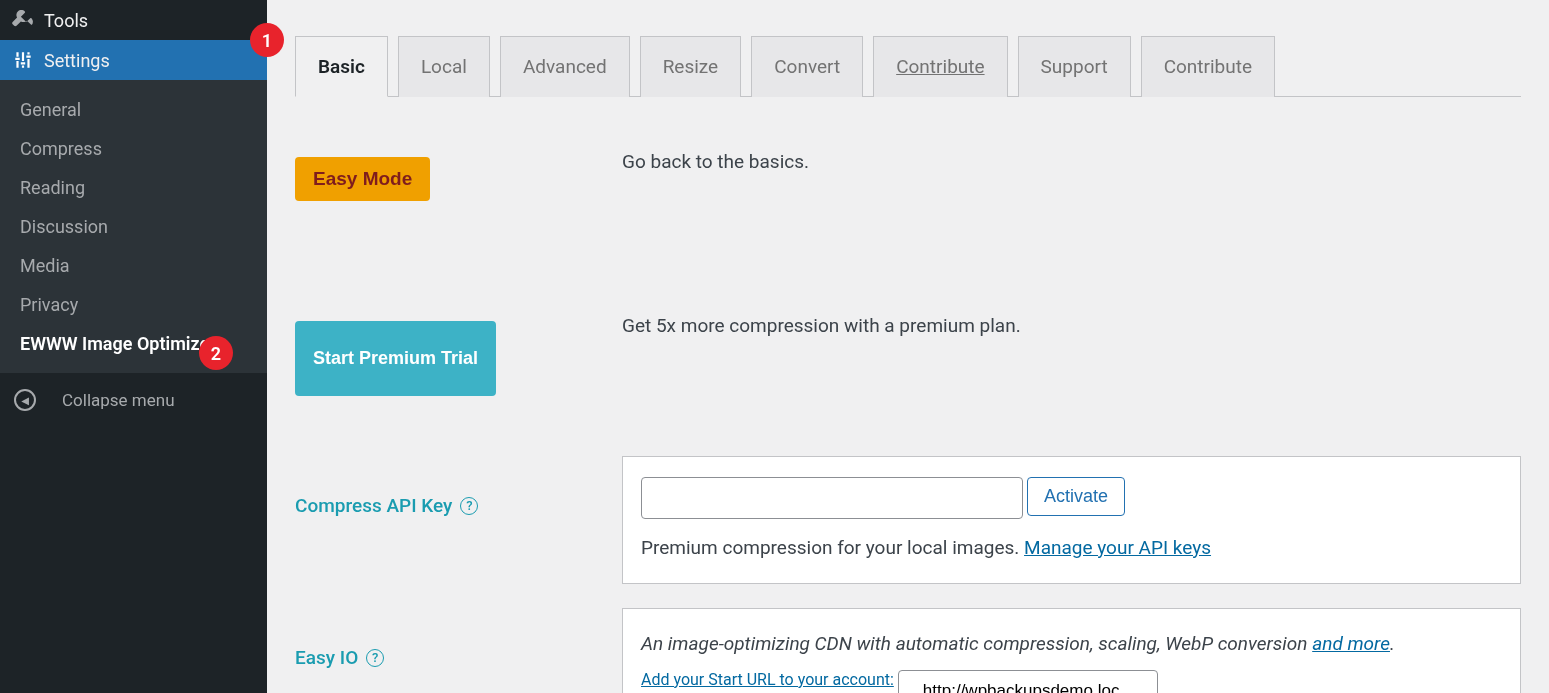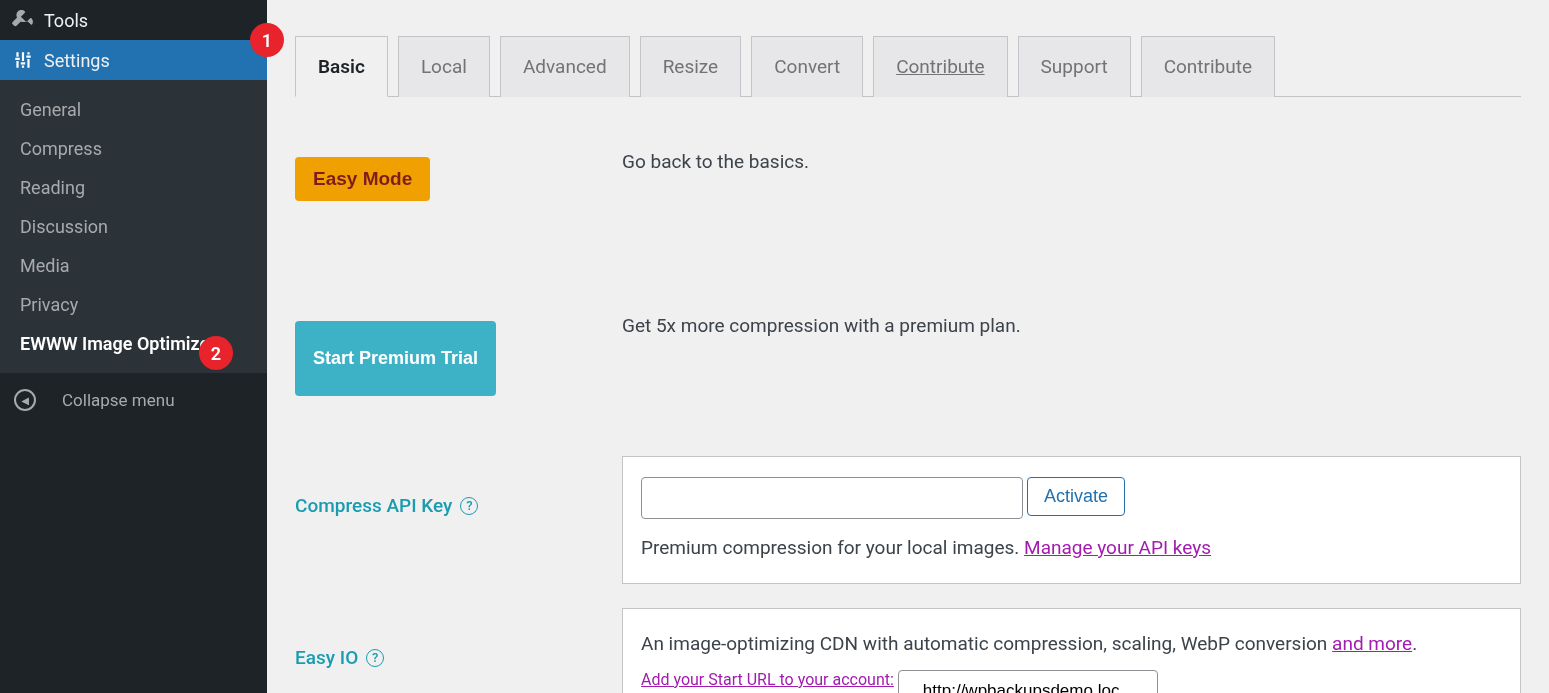--- a/index.html
+++ b/index.html
@@ -24,21 +24,21 @@
 .row-label { width: 327px; flex-shrink: 0; padding-top: 10px; }
 .row-label.teal { color: #1a9cb0; font-size: 19px; font-weight: 500; display: flex; align-items: center; gap: 8px; }
 .row-content { flex: 1; font-size: 19px; color: #3c434a; }
 .btn-orange { background: #f0a000; color: #7f1d1d; border: none; padding: 11px 18px; font-size: 19px; font-weight: 600; border-radius: 4px; cursor: pointer; }
 .btn-teal { background: #3db2c6; color: #fff; border: none; padding: 27px 18px; font-size: 18px; font-weight: 600; border-radius: 4px; cursor: pointer; }
 .panel { background: #fff; border: 1px solid #c3c4c7; margin-left: 327px; padding: 20px 18px; margin-bottom: 24px; }
 .panel-row { display: flex; align-items: flex-start; gap: 4px; margin-bottom: 14px; flex-wrap: wrap; }
 .text-input { border: 1px solid #8c8f94; border-radius: 4px; height: 42px; width: 382px; padding: 0 24px; font-size: 17px; }
 .text-input.site { width: 260px; }
 .btn-outline { background: #fff; border: 1px solid #2271b1; color: #2271b1; padding: 8px 16px; font-size: 18px; border-radius: 4px; cursor: pointer; }
-.link { color: #a21caf; text-decoration: underline; cursor: pointer; }
+.link { color: #0369a1; text-decoration: underline; cursor: pointer; }
 .help-icon { width: 18px; height: 18px; border: 1px solid #1a9cb0; border-radius: 50%; display: inline-flex; align-items: center; justify-content: center; font-size: 13px; color: #1a9cb0; cursor: help; }
 .desc { font-size: 19px; color: #3c434a; line-height: 1.6; }
 .form-area { position: relative; }
 .collapse-icon { width: 22px; height: 22px; border: 2px solid #a7aaad; border-radius: 50%; display: flex; align-items: center; justify-content: center; }
 .collapse-icon::before { content: "◀"; font-size: 10px; color: #a7aaad; }
 </style>
 </head>
 <body>
 
 <div class="sidebar">
@@ -116,21 +116,21 @@
         </div>
       </div>
     </div>
 
     <div style="position:relative;">
       <div class="row-label teal" style="position:absolute; top:28px; left:0;">
         <span>Easy IO</span>
         <span class="help-icon">?</span>
       </div>
       <div class="panel">
-        <div class="desc" style="margin-bottom:10px;">
+        <div class="desc" style="margin-bottom:10px;font-style:italic;">
           <span>An image-optimizing CDN with automatic compression, scaling, WebP conversion </span><a class="link">and more</a><span>.</span>
         </div>
         <div class="panel-row">
           <a class="link">Add your Start URL to your account:</a>
           <input class="text-input site" type="text" value="http://wpbackupsdemo.loc" style="">
         </div>
         <div class="panel-row" style="margin-bottom:0;">
           <button class="btn-outline">Activate</button>
         </div>
       </div>

